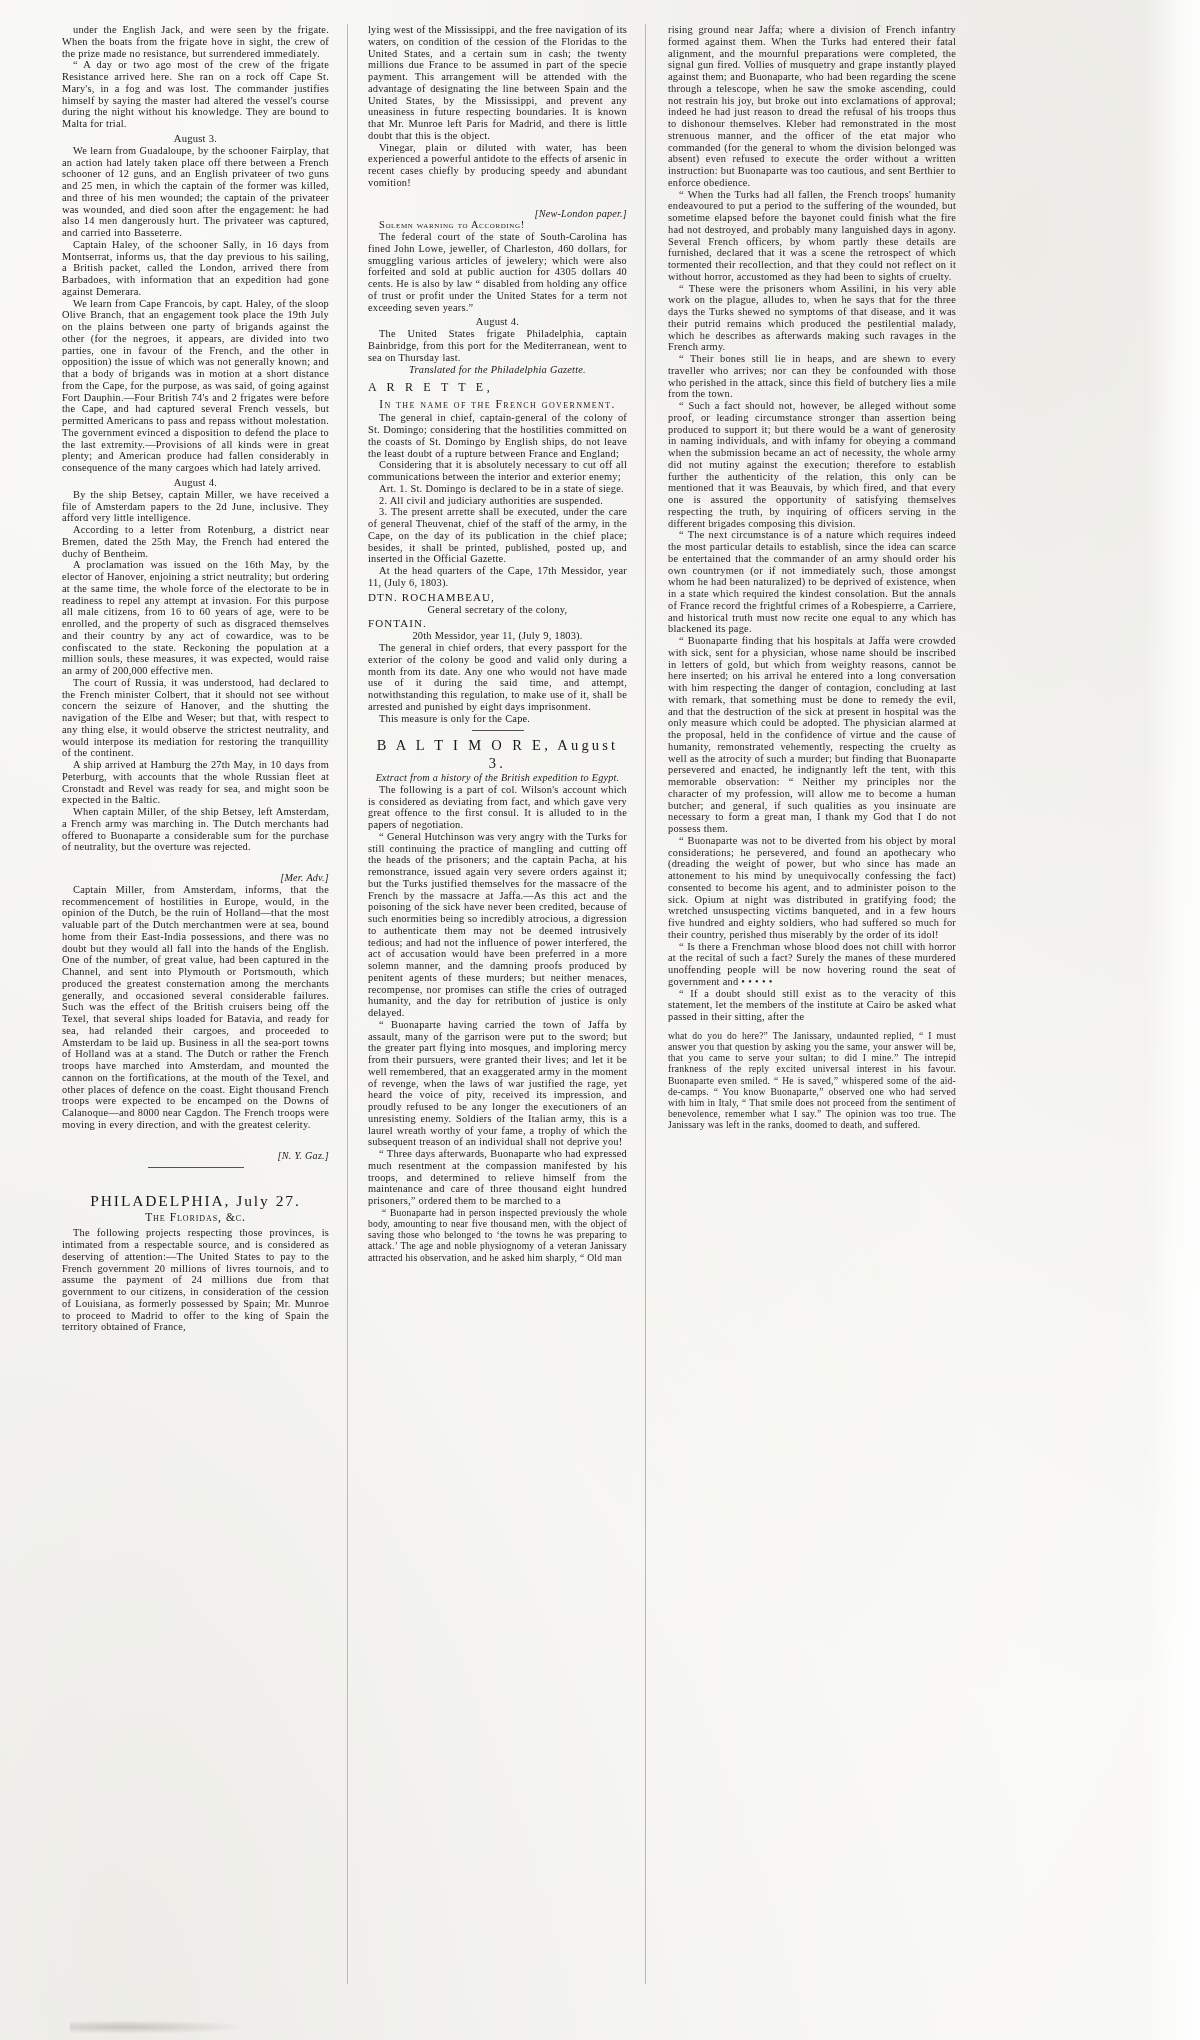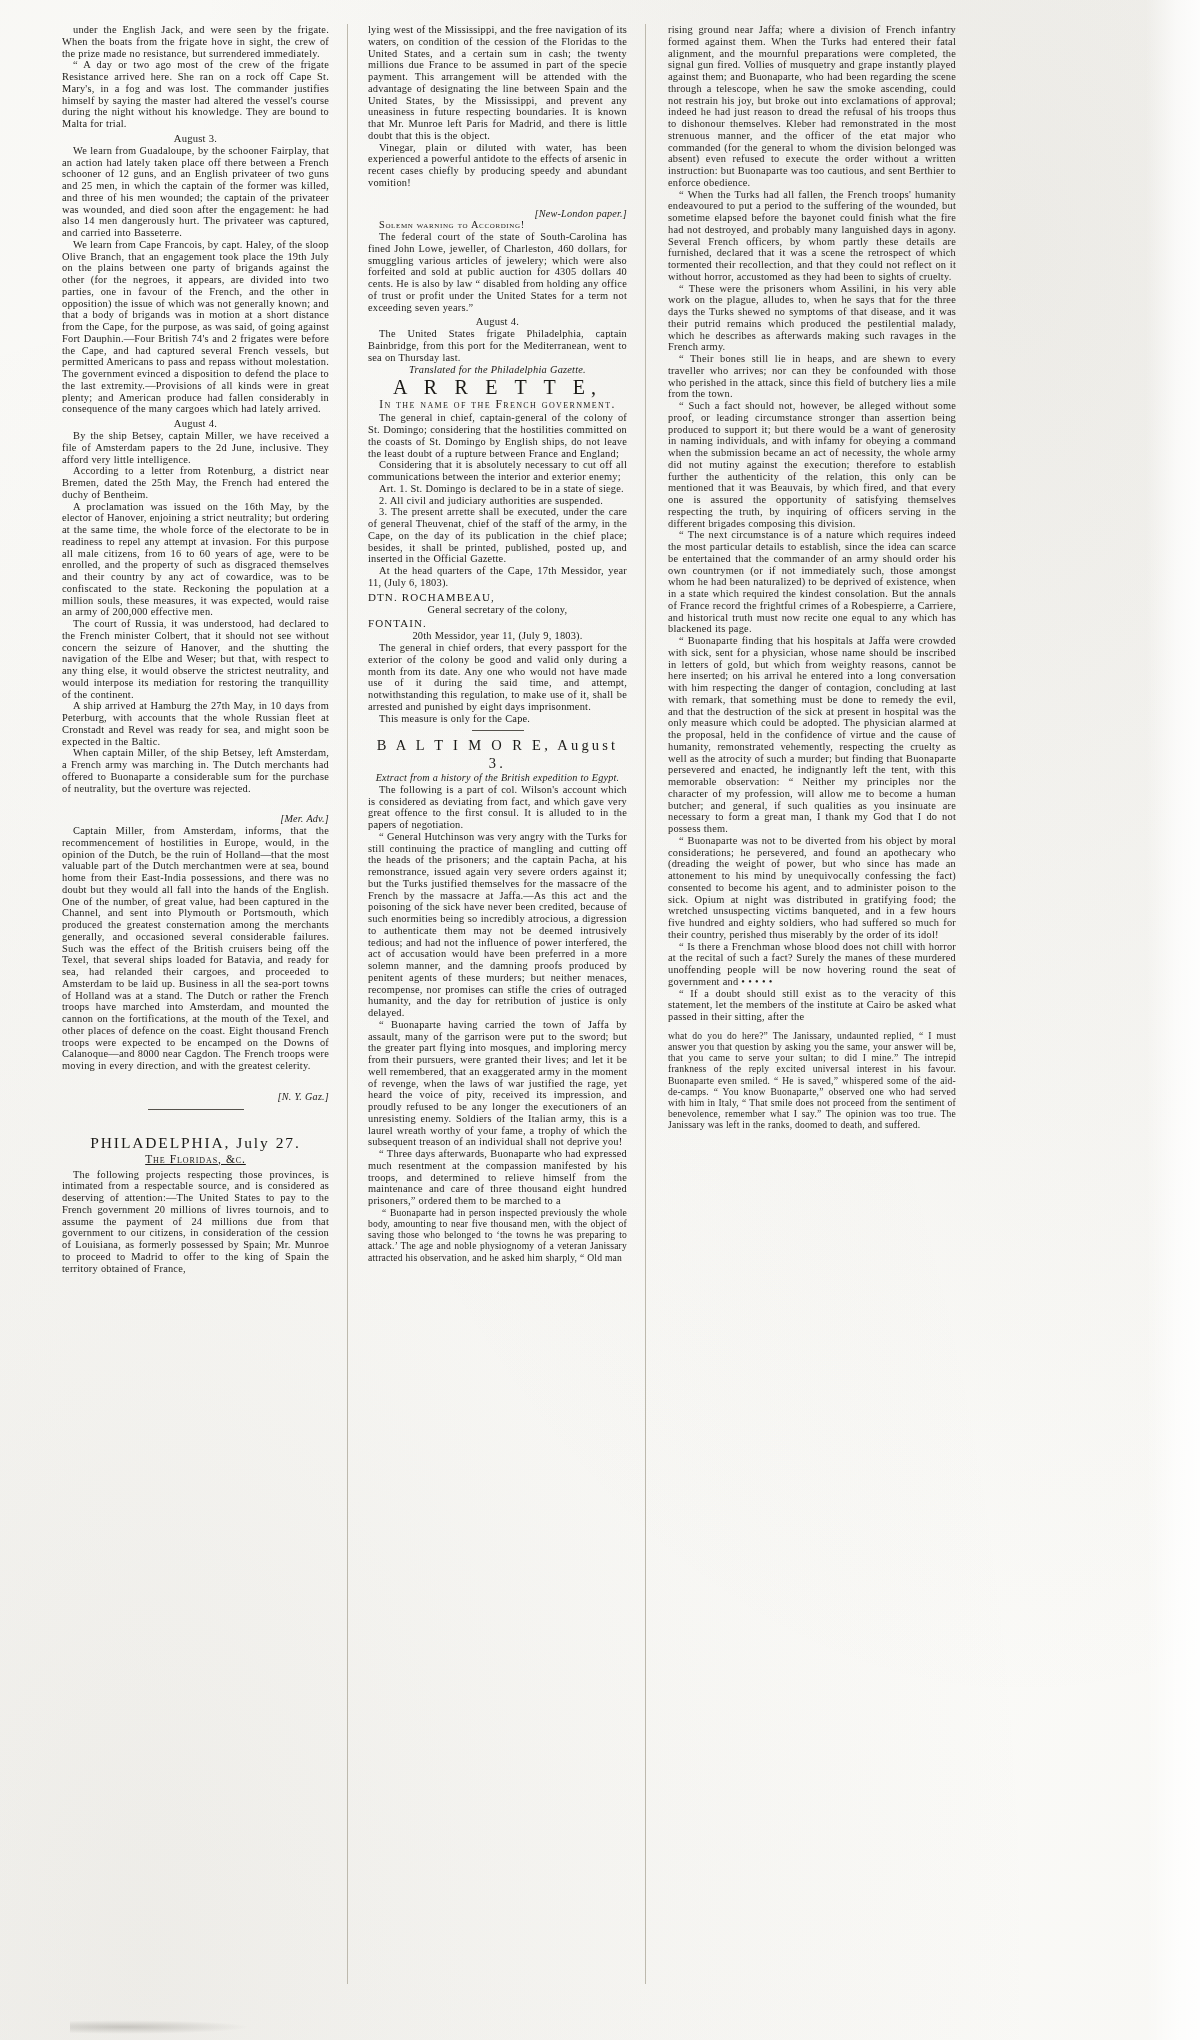--- a/index.html
+++ b/index.html
@@ -86,31 +86,30 @@
     line-height: 18px;
   }
   .head-sub {
     text-align: center;
     text-indent: 0;
     font-size: 11.5px;
     font-variant: small-caps;
     letter-spacing: 0.08em;
     margin: 1px 0 3px 0;
     line-height: 13px;
-    text-decoration: underline;
   }
   .center {
     text-align: center;
     text-indent: 0;
   }
   .ital { font-style: italic; }
   .arrette {
-    text-align: center;
-    text-indent: 0;
-    font-size: 20px;
+    text-align: left;
+    text-indent: 0;
+    font-size: 12px;
     letter-spacing: 0.3em;
     margin: 4px 0 1px 0;
     line-height: 16px;
   }
   .bigcaps {
     text-align: center;
     text-indent: 0;
     font-size: 11.5px;
     letter-spacing: 0.12em;
     margin: 3px 0 1px 0;
@@ -171,20 +170,21 @@
 <div class="page">
   <div class="paper-tint"></div>
 
   <div class="columns">
 
     <div class="col c1">
       <p>under the English Jack, and were seen by the frigate. When the boats from the frigate hove in sight, the crew of the prize made no resistance, but surrendered immediately.</p>
       <p>“ A day or two ago most of the crew of the frigate Resistance arrived here. She ran on a rock off Cape St. Mary's, in a fog and was lost. The commander justifies himself by saying the master had altered the vessel's course during the night without his knowledge. They are bound to Malta for trial.</p>
       <p class="dateline">August 3.</p>
       <p>We learn from Guadaloupe, by the schooner Fairplay, that an action had lately taken place off there between a French schooner of 12 guns, and an English privateer of two guns and 25 men, in which the captain of the former was killed, and three of his men wounded; the captain of the privateer was wounded, and died soon after the engagement: he had also 14 men dangerously hurt. The privateer was captured, and carried into Basseterre.</p>
+      <p>Captain Haley, of the schooner Sally, in 16 days from Montserrat, informs us, that the day previous to his sailing, a British packet, called the London, arrived there from Barbadoes, with information that an expedition had gone against Demerara.</p>
       <p>We learn from Cape Francois, by capt. Haley, of the sloop Olive Branch, that an engagement took place the 19th July on the plains between one party of brigands against the other (for the negroes, it appears, are divided into two parties, one in favour of the French, and the other in opposition) the issue of which was not generally known; and that a body of brigands was in motion at a short distance from the Cape, for the purpose, as was said, of going against Fort Dauphin.—Four British 74's and 2 frigates were before the Cape, and had captured several French vessels, but permitted Americans to pass and repass without molestation. The government evinced a disposition to defend the place to the last extremity.—Provisions of all kinds were in great plenty; and American produce had fallen considerably in consequence of the many cargoes which had lately arrived.</p>
       <p class="dateline">August 4.</p>
       <p>By the ship Betsey, captain Miller, we have received a file of Amsterdam papers to the 2d June, inclusive. They afford very little intelligence.</p>
       <p>According to a letter from Rotenburg, a district near Bremen, dated the 25th May, the French had entered the duchy of Bentheim.</p>
       <p>A proclamation was issued on the 16th May, by the elector of Hanover, enjoining a strict neutrality; but ordering at the same time, the whole force of the electorate to be in readiness to repel any attempt at invasion. For this purpose all male citizens, from 16 to 60 years of age, were to be enrolled, and the property of such as disgraced themselves and their country by any act of cowardice, was to be confiscated to the state. Reckoning the population at a million souls, these measures, it was expected, would raise an army of 200,000 effective men.</p>
       <p>The court of Russia, it was understood, had declared to the French minister Colbert, that it should not see without concern the seizure of Hanover, and the shutting the navigation of the Elbe and Weser; but that, with respect to any thing else, it would observe the strictest neutrality, and would interpose its mediation for restoring the tranquillity of the continent.</p>
       <p>A ship arrived at Hamburg the 27th May, in 10 days from Peterburg, with accounts that the whole Russian fleet at Cronstadt and Revel was ready for sea, and might soon be expected in the Baltic.</p>
       <p>When captain Miller, of the ship Betsey, left Amsterdam, a French army was marching in. The Dutch merchants had offered to Buonaparte a considerable sum for the purchase of neutrality, but the overture was rejected.</p>
       <p class="rightnote">[Mer. Adv.]</p>
       <p>Captain Miller, from Amsterdam, informs, that the recommencement of hostilities in Europe, would, in the opinion of the Dutch, be the ruin of Holland—that the most valuable part of the Dutch merchantmen were at sea, bound home from their East-India possessions, and there was no doubt but they would all fall into the hands of the English. One of the number, of great value, had been captured in the Channel, and sent into Plymouth or Portsmouth, which produced the greatest consternation among the merchants generally, and occasioned several considerable failures. Such was the effect of the British cruisers being off the Texel, that several ships loaded for Batavia, and ready for sea, had relanded their cargoes, and proceeded to Amsterdam to be laid up. Business in all the sea-port towns of Holland was at a stand. The Dutch or rather the French troops have marched into Amsterdam, and mounted the cannon on the fortifications, at the mouth of the Texel, and other places of defence on the coast. Eight thousand French troops were expected to be encamped on the Downs of Calanoque—and 8000 near Cagdon. The French troops were moving in every direction, and with the greatest celerity.</p>

